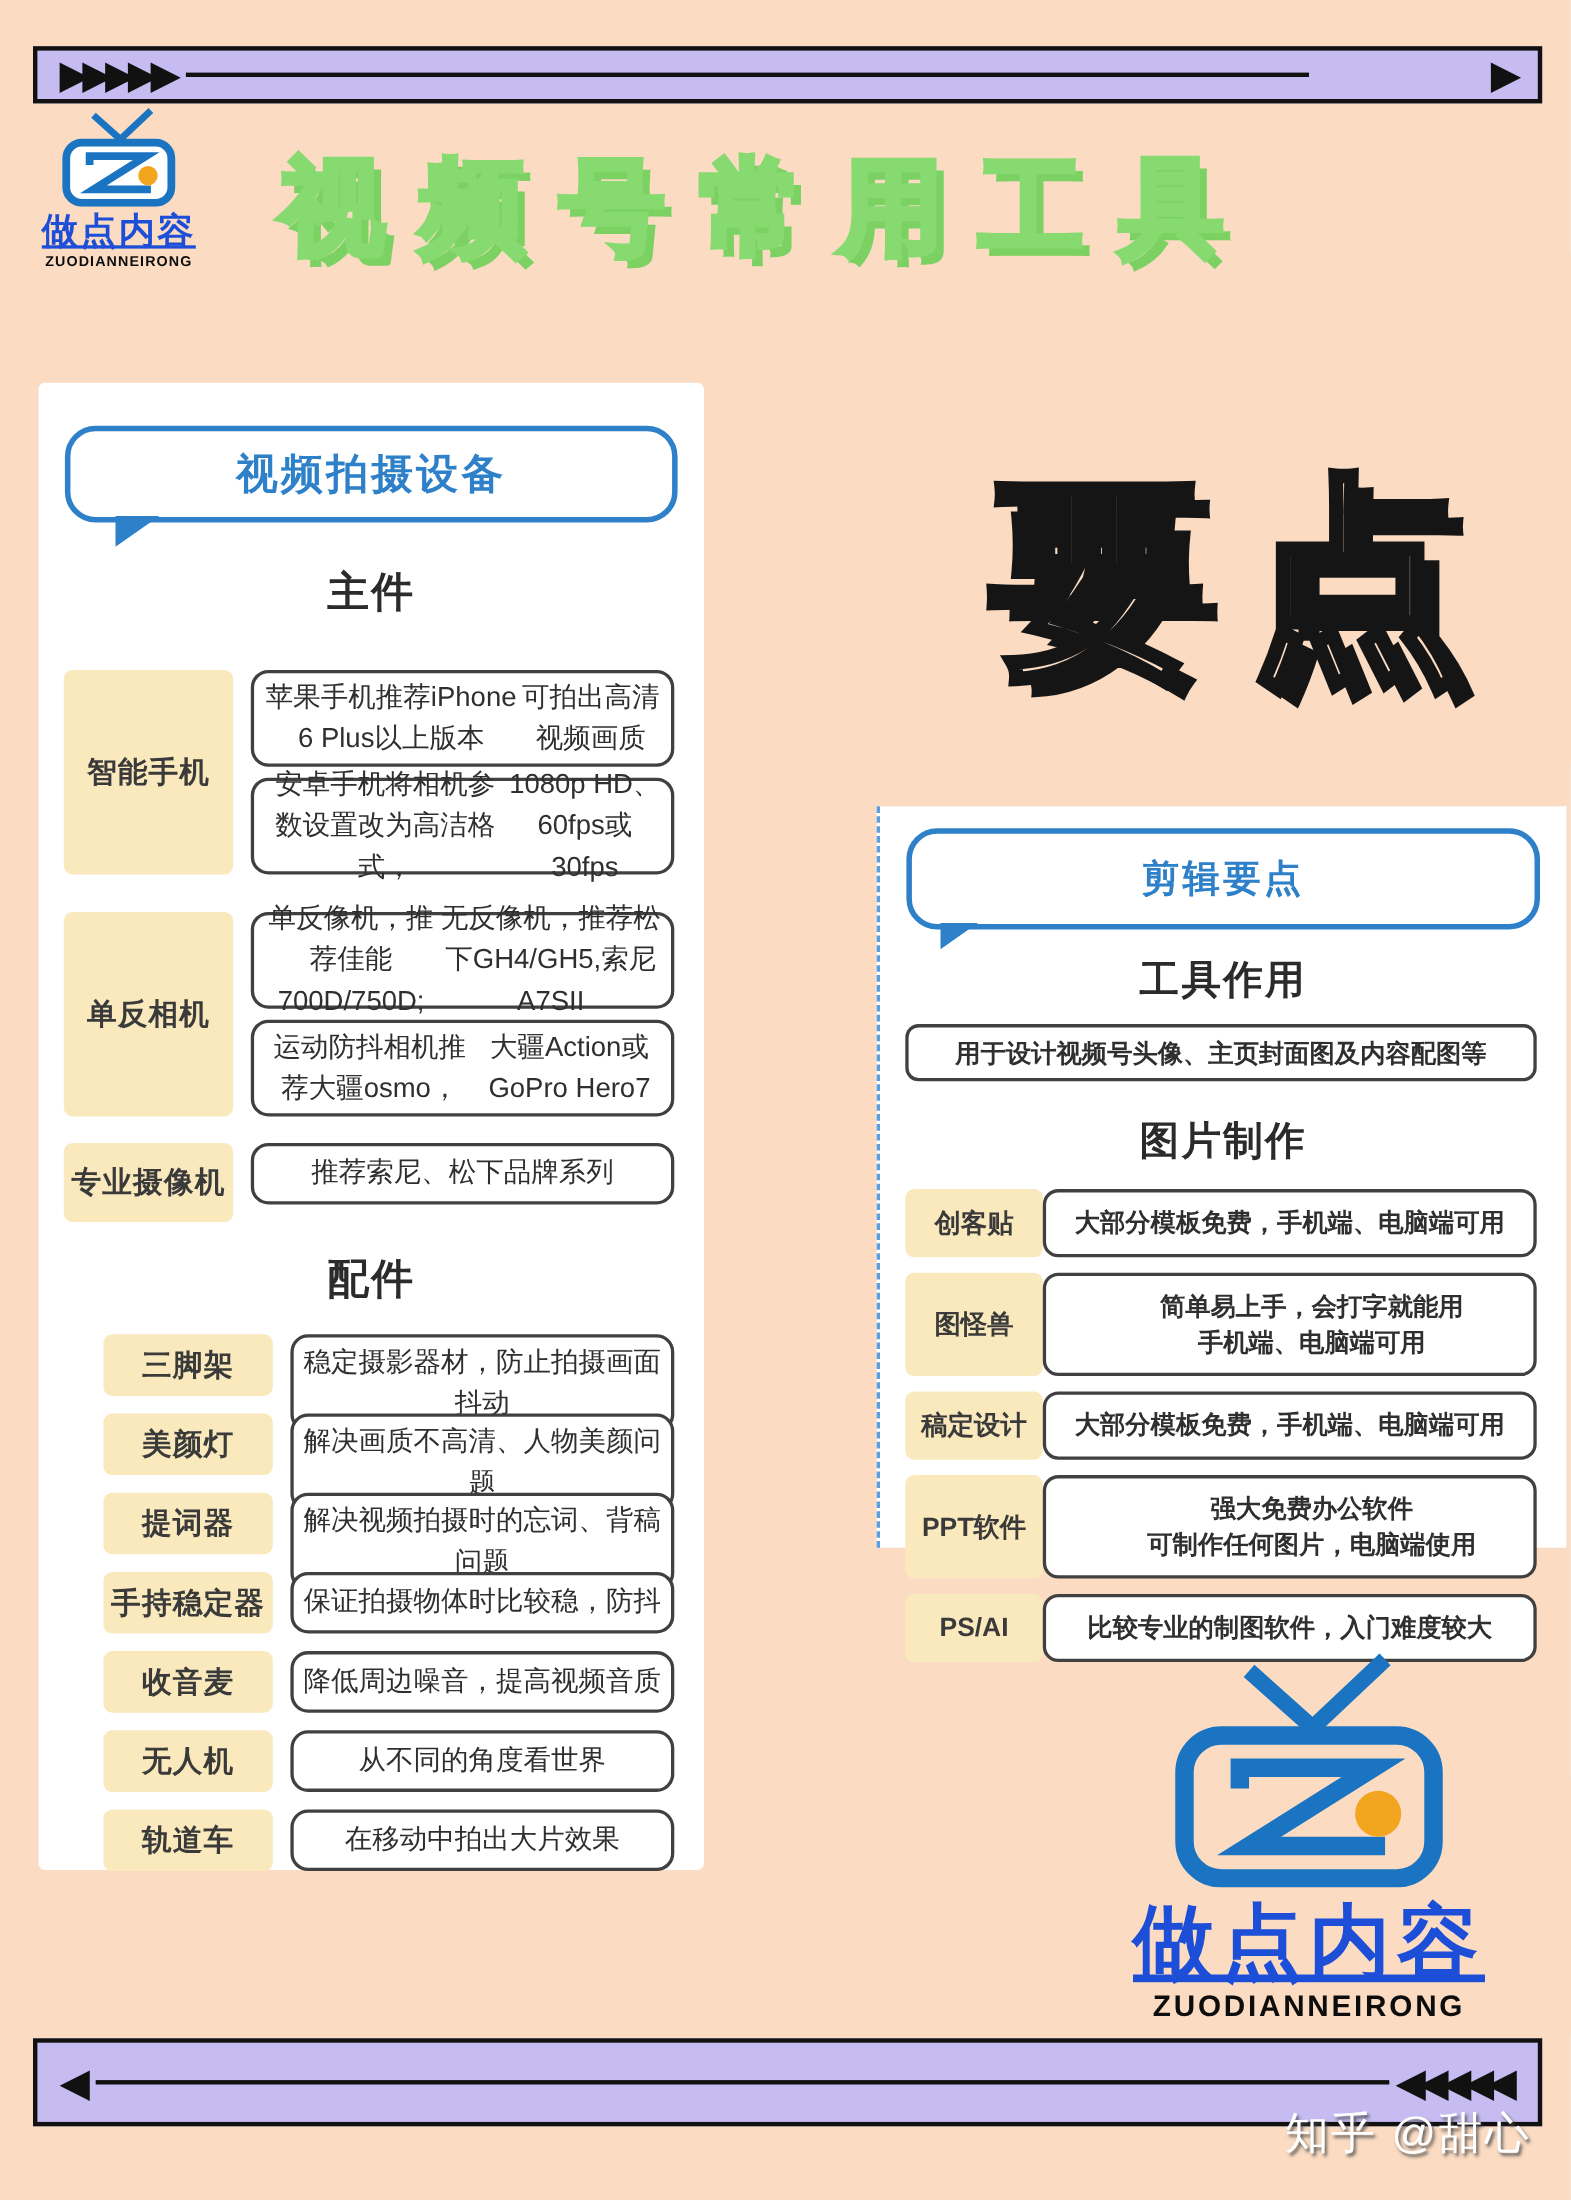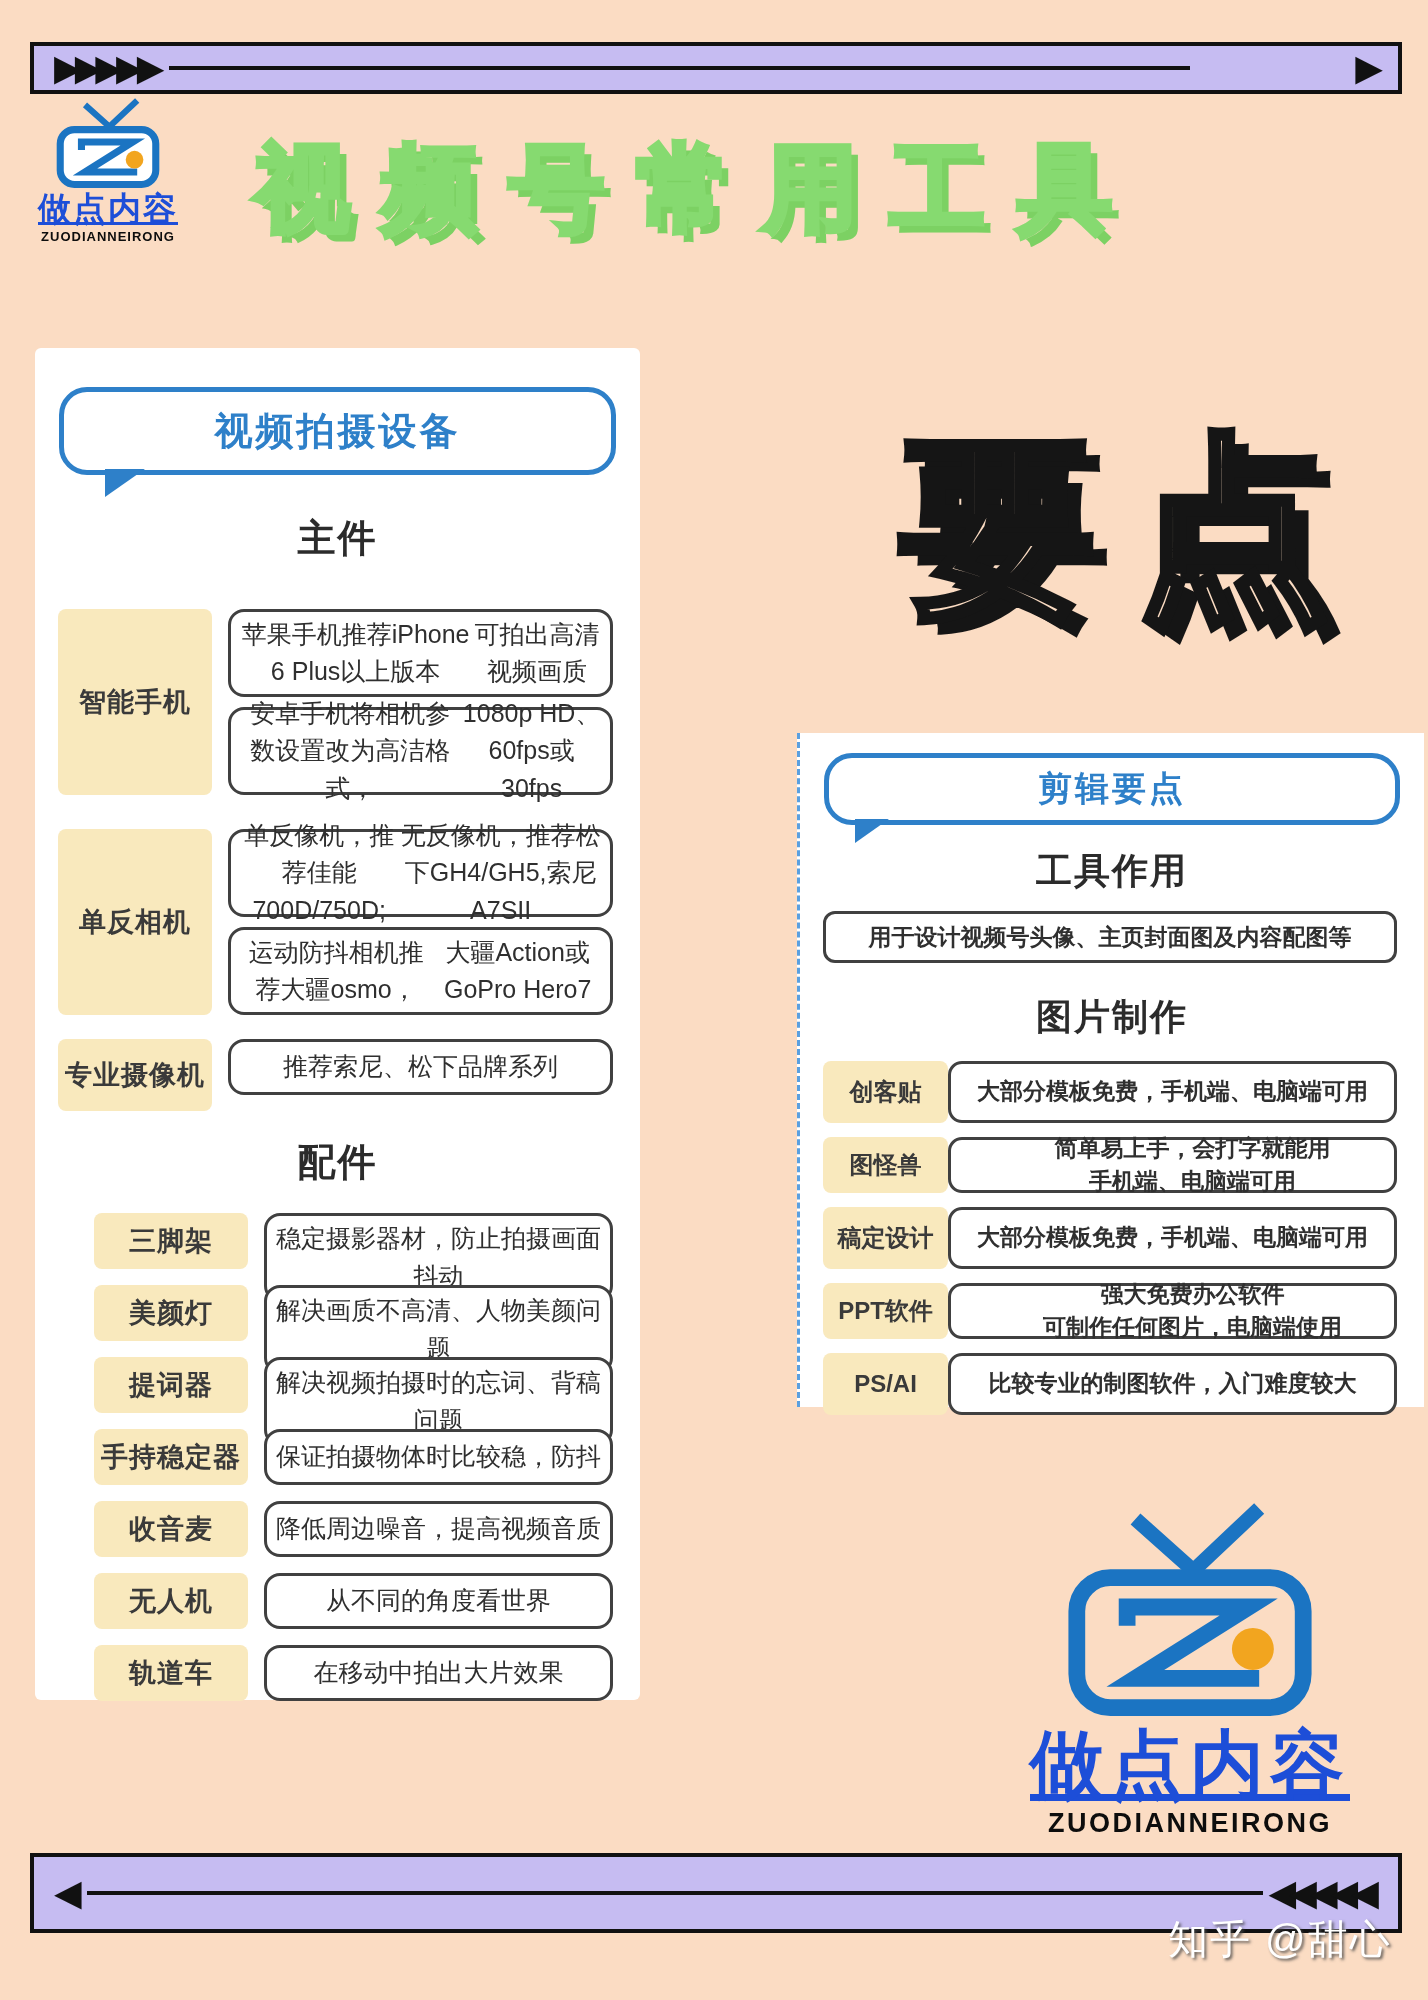--- a/index.html
+++ b/index.html
@@ -36,21 +36,21 @@
            line-height:1.15;color:#fbdcc3;-webkit-text-stroke:7px #151515;text-shadow:17px 13px 0 #151515;white-space:nowrap;}
 
   
   .panel{position:absolute;background:#fff;box-sizing:border-box;}
   .panel-left{left:35px;top:348px;width:605px;height:1352px;border-radius:6px;}
   .panel-right{left:797px;top:733px;width:627px;height:674px;border-left:3px dashed #5aa0e0;}
 
   .bubble{box-sizing:border-box;border:5px solid #2e80c9;border-radius:28px;background:#fff;
           display:flex;align-items:center;justify-content:center;color:#2e80c9;font-weight:bold;}
   .bubble-left{width:557px;height:88px;margin:39px auto 0;font-size:38px;letter-spacing:3px;}
-  .bubble-right{width:576px;height:72px;margin:20px auto 0;font-size:34px;letter-spacing:3px;}
+  .bubble-right{width:576px;height:92px;margin:20px auto 0;font-size:34px;letter-spacing:3px;}
   .tail{width:0;height:0;border-top:28px solid #2e80c9;border-right:40px solid transparent;margin:-6px 0 0 70px;}
   .panel-right .tail{margin-left:55px;border-top-width:24px;border-right-width:34px;}
 
   .sec-head{text-align:center;height:52px;margin-top:16px;}
   .hl{position:relative;display:inline-block;font-size:38px;font-weight:bold;color:#2b2b2b;letter-spacing:2px;}
   .hl::after{content:"";position:absolute;left:-10px;right:-10px;bottom:0px;height:13px;background:#a6cdf1;z-index:-1;border-radius:2px;}
   .hl-inner{position:relative;z-index:1;}
 
   .grp{display:flex;gap:16px;margin:0 27px 0 23px;align-items:stretch;}
   .lbl{flex:0 0 154px;background:#f9e9bd;border-radius:8px;display:flex;align-items:center;justify-content:center;
@@ -66,21 +66,21 @@
   
   .purpose-box{margin:12px 27px 0 23px;height:46px;border:3px solid #404040;border-radius:12px;
                display:flex;align-items:center;justify-content:center;font-size:23px;color:#2f2f2f;font-weight:bold;}
   .tools{margin-top:16px;}
   .tgrp{display:flex;margin:0 27px 14px 23px;align-items:stretch;}
   .tlbl{flex:0 0 125px;background:#f9e9bd;border-radius:8px;display:flex;align-items:center;justify-content:center;
         font-weight:bold;font-size:24px;color:#3a3a3a;}
   .tbox{flex:1;box-sizing:border-box;border:3px solid #404040;border-radius:14px;background:#fff;
         display:flex;flex-direction:column;align-items:center;justify-content:center;text-align:center;
         color:#2f2f2f;font-size:23px;line-height:1.45;font-weight:bold;}
-  .t1{height:62px;} .t2{height:56px;padding-left:40px;}
+  .t1{height:62px;} .t2{height:94px;padding-left:40px;}
   .rp-head{margin-top:30px;}
   .rp-head1{margin-top:4px;}
   .rp-head .hl,.rp-head1 .hl{font-size:36px;}
 
   
   .watermark{position:absolute;left:1168px;top:1912px;font-size:40px;color:#fff;
              text-shadow:2px 2px 3px rgba(70,70,70,.85);letter-spacing:2px;z-index:5;white-space:nowrap;}
 </style>
 </head>
 <body>

